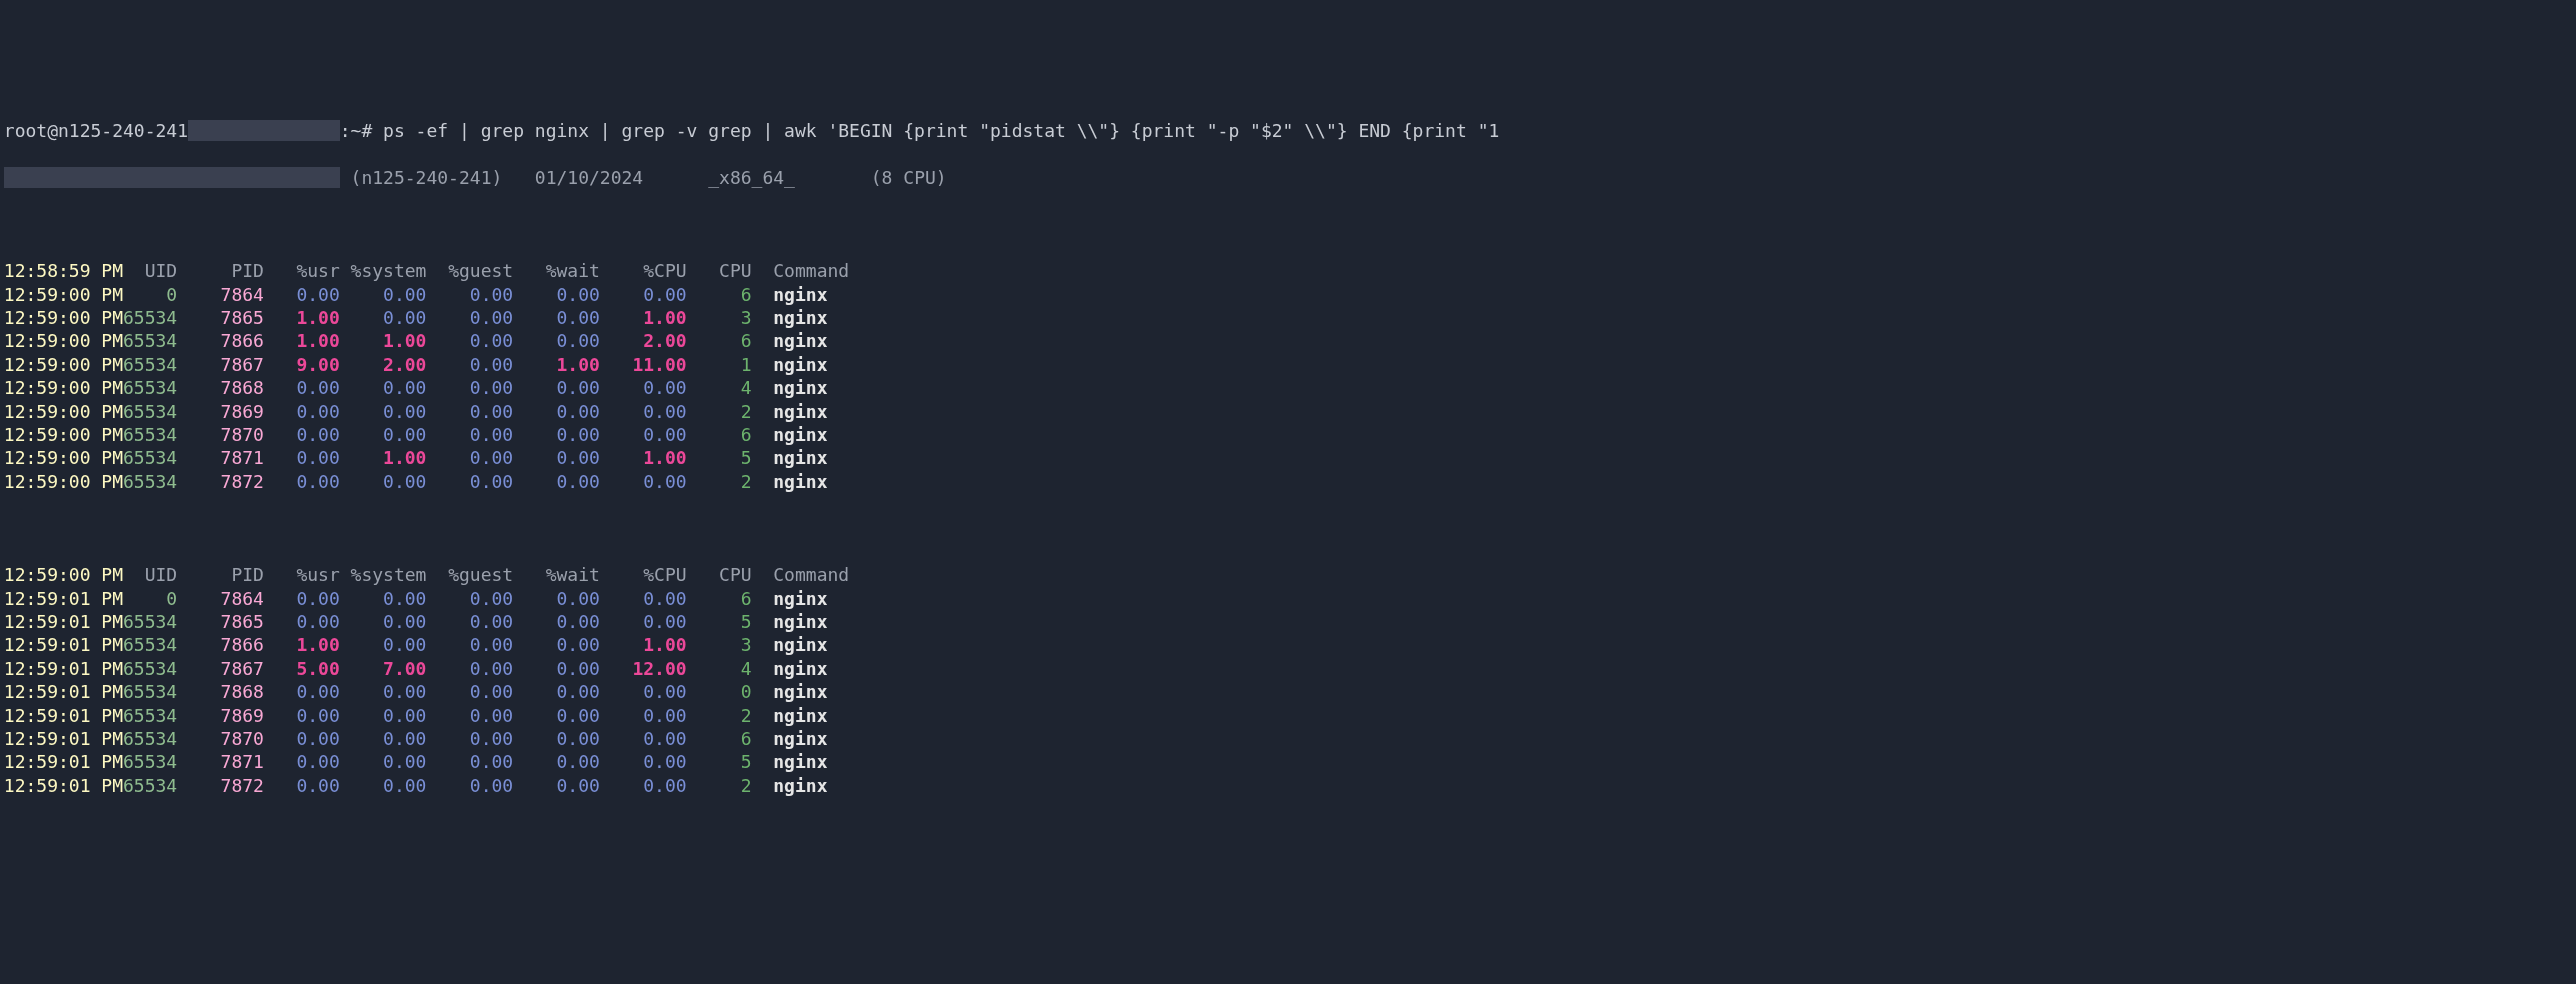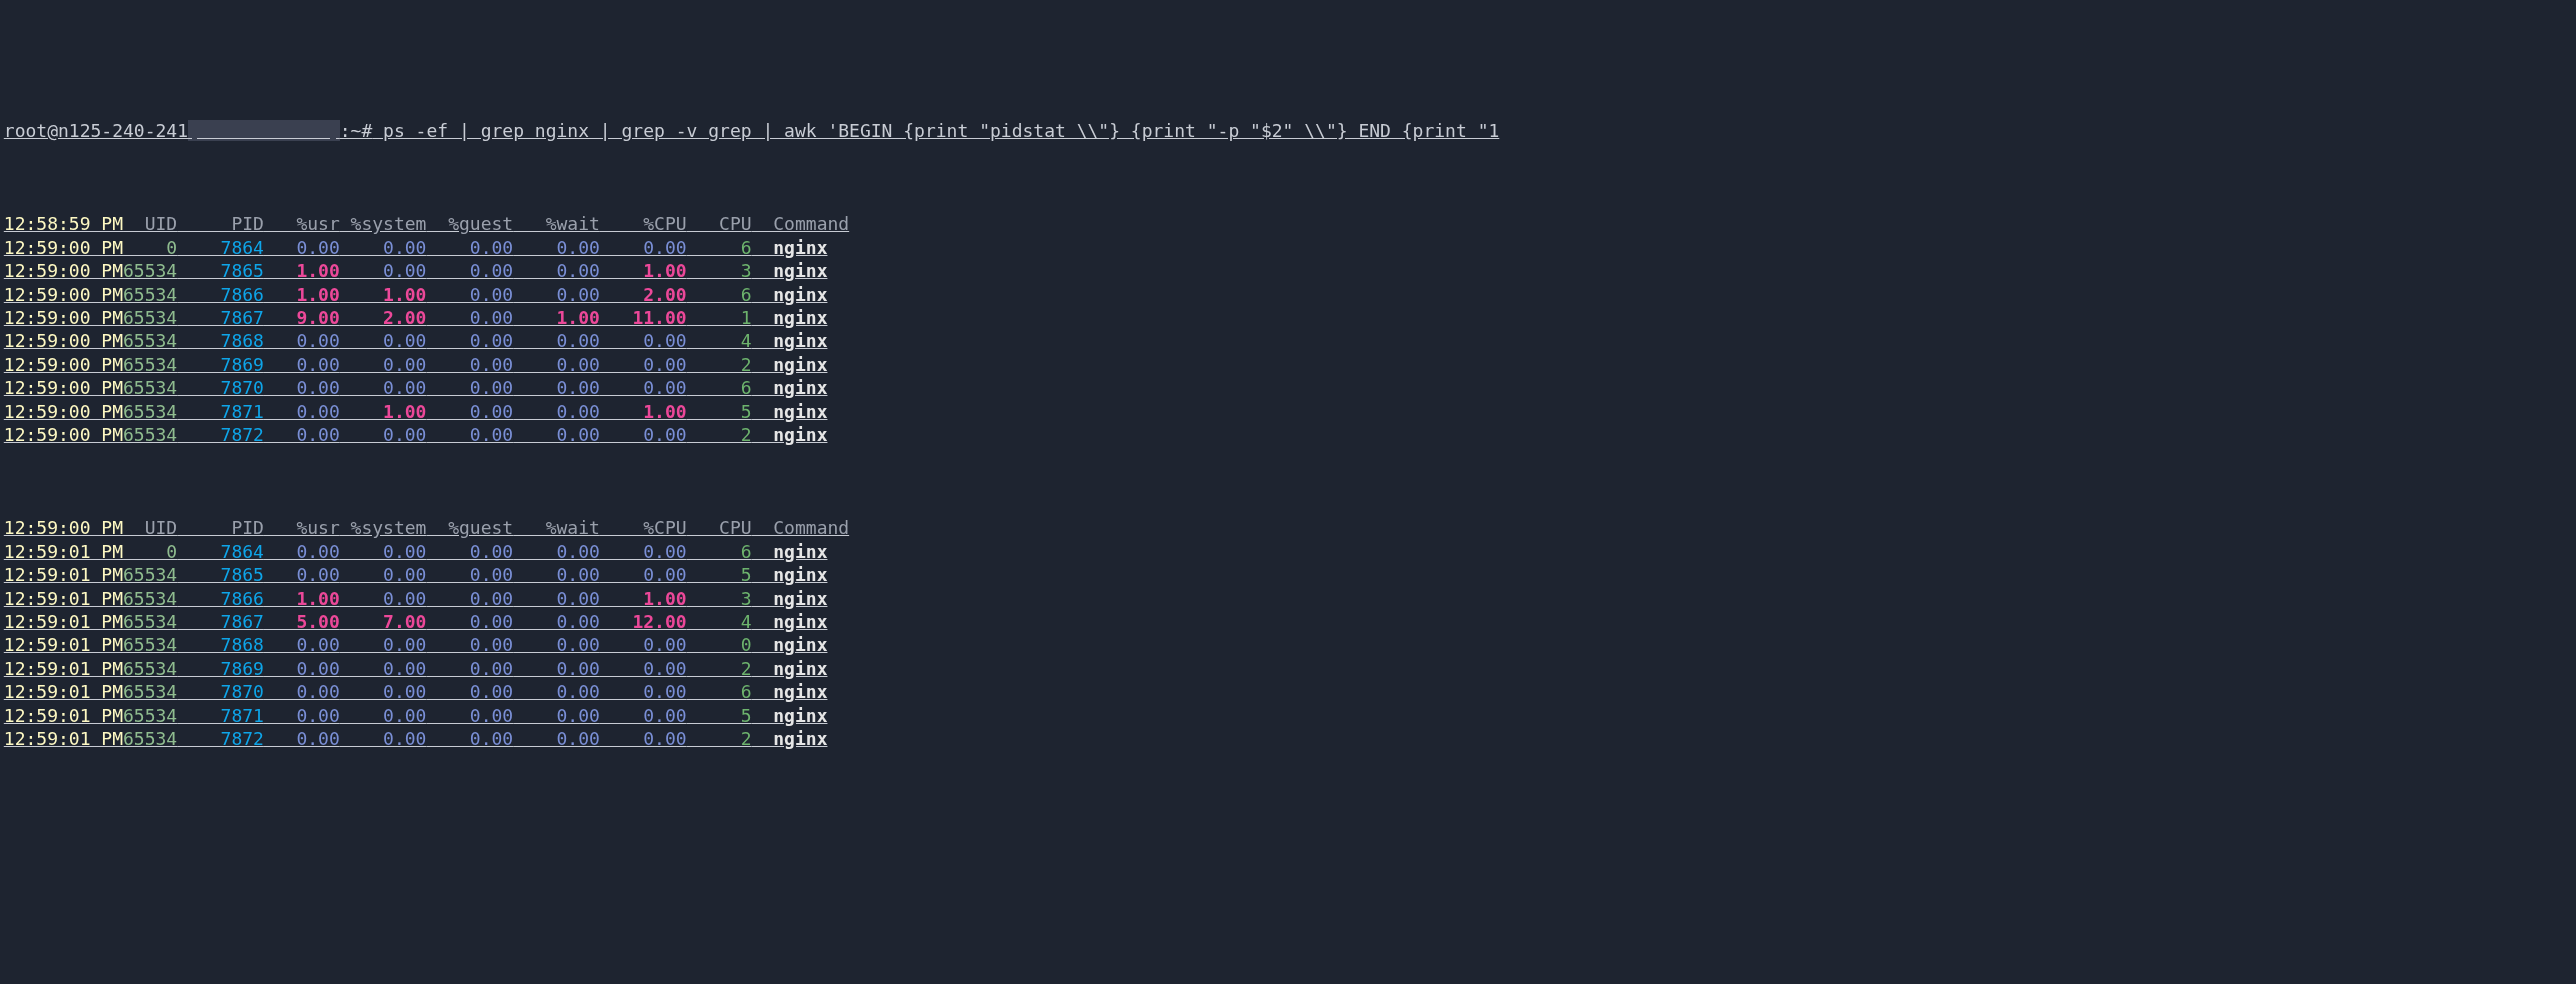--- a/index.html
+++ b/index.html
@@ -20,36 +20,37 @@
     .prompt-user { color: #c8ccd4; }
     .prompt-cmd { color: #c8ccd4; }
     .smudge {
       background: #3a4050;
       color: transparent;
       user-select: none;
     }
     .hdr { color: #9aa0ac; text-align: center; }
     .time { color: #fef9c3; }
     .uid { color: #8fbc8f; }
-    .pid { color: #0ea5e9; }
+    .pid { color: #f9a8d4; }
     .val { color: #7a8fd6; }
     .val-bold { color: #ec4899; font-weight: bold; }
     .cpu-col { color: #6db36d; }
     .command { color: #e6e6e6; font-weight: bold; }
-    .line { display: block; text-decoration: underline; }
+    .line { display: block; }
     .blank { display: block; height: 1.3em; }
     .info { color: #9aa0ac; }
   </style>
 </head>
 <body>
 
 
 
 <div>
 <span class="line"><span class="prompt-user">root@n125-240-241</span><span class="smudge">(            )</span><span class="prompt-user">:~#</span><span class="prompt-cmd"> ps -ef | grep nginx | grep -v grep | awk 'BEGIN {print "pidstat \\"} {print "-p "$2" \\"} END {print "1</span></span>
+<span class="line"><span class="smudge">L                              </span><span class="info"> (n125-240-241) </span><span class="info">  01/10/2024 </span><span class="info">     _x86_64_</span><span class="info">       (8 CPU)</span></span>
 <span class="blank"></span>
 <div id="block1"><span class="line"><span class="time">12:58:59 PM</span><span class="hdr">  UID</span><span class="hdr">     PID</span><span class="hdr">   %usr</span><span class="hdr"> %system</span><span class="hdr">  %guest</span><span class="hdr">   %wait</span><span class="hdr">    %CPU</span><span class="hdr">   CPU</span><span class="hdr">  Command</span></span><span class="line"><span class="time">12:59:00 PM</span><span class="uid">    0</span><span class="pid">    7864</span><span class="val">   0.00</span><span class="val">    0.00</span><span class="val">    0.00</span><span class="val">    0.00</span><span class="val">    0.00</span><span class="cpu-col">     6</span><span class="command">  nginx</span></span><span class="line"><span class="time">12:59:00 PM</span><span class="uid">65534</span><span class="pid">    7865</span><span class="val-bold">   1.00</span><span class="val">    0.00</span><span class="val">    0.00</span><span class="val">    0.00</span><span class="val-bold">    1.00</span><span class="cpu-col">     3</span><span class="command">  nginx</span></span><span class="line"><span class="time">12:59:00 PM</span><span class="uid">65534</span><span class="pid">    7866</span><span class="val-bold">   1.00</span><span class="val-bold">    1.00</span><span class="val">    0.00</span><span class="val">    0.00</span><span class="val-bold">    2.00</span><span class="cpu-col">     6</span><span class="command">  nginx</span></span><span class="line"><span class="time">12:59:00 PM</span><span class="uid">65534</span><span class="pid">    7867</span><span class="val-bold">   9.00</span><span class="val-bold">    2.00</span><span class="val">    0.00</span><span class="val-bold">    1.00</span><span class="val-bold">   11.00</span><span class="cpu-col">     1</span><span class="command">  nginx</span></span><span class="line"><span class="time">12:59:00 PM</span><span class="uid">65534</span><span class="pid">    7868</span><span class="val">   0.00</span><span class="val">    0.00</span><span class="val">    0.00</span><span class="val">    0.00</span><span class="val">    0.00</span><span class="cpu-col">     4</span><span class="command">  nginx</span></span><span class="line"><span class="time">12:59:00 PM</span><span class="uid">65534</span><span class="pid">    7869</span><span class="val">   0.00</span><span class="val">    0.00</span><span class="val">    0.00</span><span class="val">    0.00</span><span class="val">    0.00</span><span class="cpu-col">     2</span><span class="command">  nginx</span></span><span class="line"><span class="time">12:59:00 PM</span><span class="uid">65534</span><span class="pid">    7870</span><span class="val">   0.00</span><span class="val">    0.00</span><span class="val">    0.00</span><span class="val">    0.00</span><span class="val">    0.00</span><span class="cpu-col">     6</span><span class="command">  nginx</span></span><span class="line"><span class="time">12:59:00 PM</span><span class="uid">65534</span><span class="pid">    7871</span><span class="val">   0.00</span><span class="val-bold">    1.00</span><span class="val">    0.00</span><span class="val">    0.00</span><span class="val-bold">    1.00</span><span class="cpu-col">     5</span><span class="command">  nginx</span></span><span class="line"><span class="time">12:59:00 PM</span><span class="uid">65534</span><span class="pid">    7872</span><span class="val">   0.00</span><span class="val">    0.00</span><span class="val">    0.00</span><span class="val">    0.00</span><span class="val">    0.00</span><span class="cpu-col">     2</span><span class="command">  nginx</span></span></div>
 <span class="blank"></span>
 <div id="block2"><span class="line"><span class="time">12:59:00 PM</span><span class="hdr">  UID</span><span class="hdr">     PID</span><span class="hdr">   %usr</span><span class="hdr"> %system</span><span class="hdr">  %guest</span><span class="hdr">   %wait</span><span class="hdr">    %CPU</span><span class="hdr">   CPU</span><span class="hdr">  Command</span></span><span class="line"><span class="time">12:59:01 PM</span><span class="uid">    0</span><span class="pid">    7864</span><span class="val">   0.00</span><span class="val">    0.00</span><span class="val">    0.00</span><span class="val">    0.00</span><span class="val">    0.00</span><span class="cpu-col">     6</span><span class="command">  nginx</span></span><span class="line"><span class="time">12:59:01 PM</span><span class="uid">65534</span><span class="pid">    7865</span><span class="val">   0.00</span><span class="val">    0.00</span><span class="val">    0.00</span><span class="val">    0.00</span><span class="val">    0.00</span><span class="cpu-col">     5</span><span class="command">  nginx</span></span><span class="line"><span class="time">12:59:01 PM</span><span class="uid">65534</span><span class="pid">    7866</span><span class="val-bold">   1.00</span><span class="val">    0.00</span><span class="val">    0.00</span><span class="val">    0.00</span><span class="val-bold">    1.00</span><span class="cpu-col">     3</span><span class="command">  nginx</span></span><span class="line"><span class="time">12:59:01 PM</span><span class="uid">65534</span><span class="pid">    7867</span><span class="val-bold">   5.00</span><span class="val-bold">    7.00</span><span class="val">    0.00</span><span class="val">    0.00</span><span class="val-bold">   12.00</span><span class="cpu-col">     4</span><span class="command">  nginx</span></span><span class="line"><span class="time">12:59:01 PM</span><span class="uid">65534</span><span class="pid">    7868</span><span class="val">   0.00</span><span class="val">    0.00</span><span class="val">    0.00</span><span class="val">    0.00</span><span class="val">    0.00</span><span class="cpu-col">     0</span><span class="command">  nginx</span></span><span class="line"><span class="time">12:59:01 PM</span><span class="uid">65534</span><span class="pid">    7869</span><span class="val">   0.00</span><span class="val">    0.00</span><span class="val">    0.00</span><span class="val">    0.00</span><span class="val">    0.00</span><span class="cpu-col">     2</span><span class="command">  nginx</span></span><span class="line"><span class="time">12:59:01 PM</span><span class="uid">65534</span><span class="pid">    7870</span><span class="val">   0.00</span><span class="val">    0.00</span><span class="val">    0.00</span><span class="val">    0.00</span><span class="val">    0.00</span><span class="cpu-col">     6</span><span class="command">  nginx</span></span><span class="line"><span class="time">12:59:01 PM</span><span class="uid">65534</span><span class="pid">    7871</span><span class="val">   0.00</span><span class="val">    0.00</span><span class="val">    0.00</span><span class="val">    0.00</span><span class="val">    0.00</span><span class="cpu-col">     5</span><span class="command">  nginx</span></span><span class="line"><span class="time">12:59:01 PM</span><span class="uid">65534</span><span class="pid">    7872</span><span class="val">   0.00</span><span class="val">    0.00</span><span class="val">    0.00</span><span class="val">    0.00</span><span class="val">    0.00</span><span class="cpu-col">     2</span><span class="command">  nginx</span></span></div>
 </div>
 
 
 
 
 

